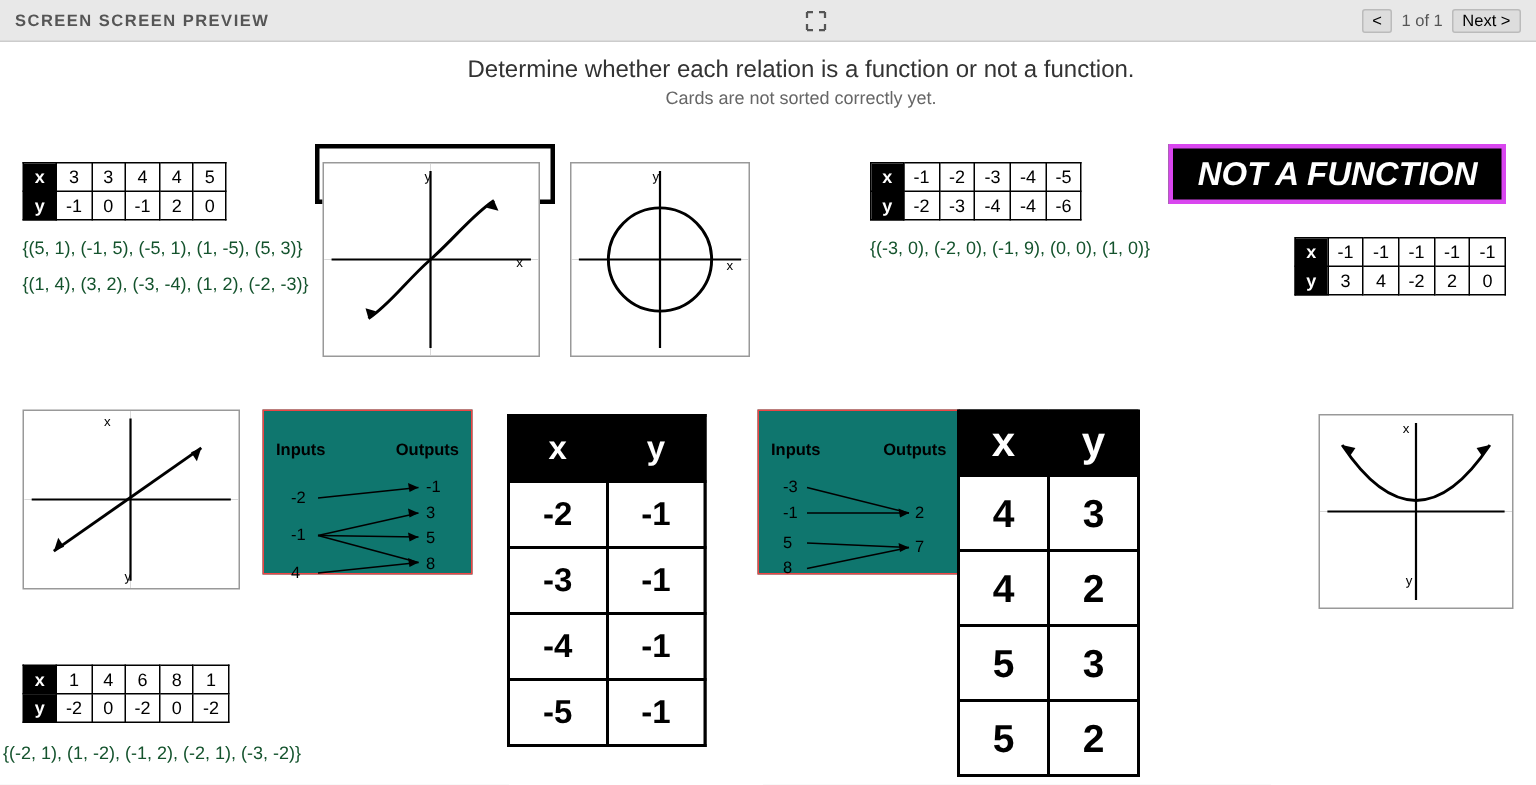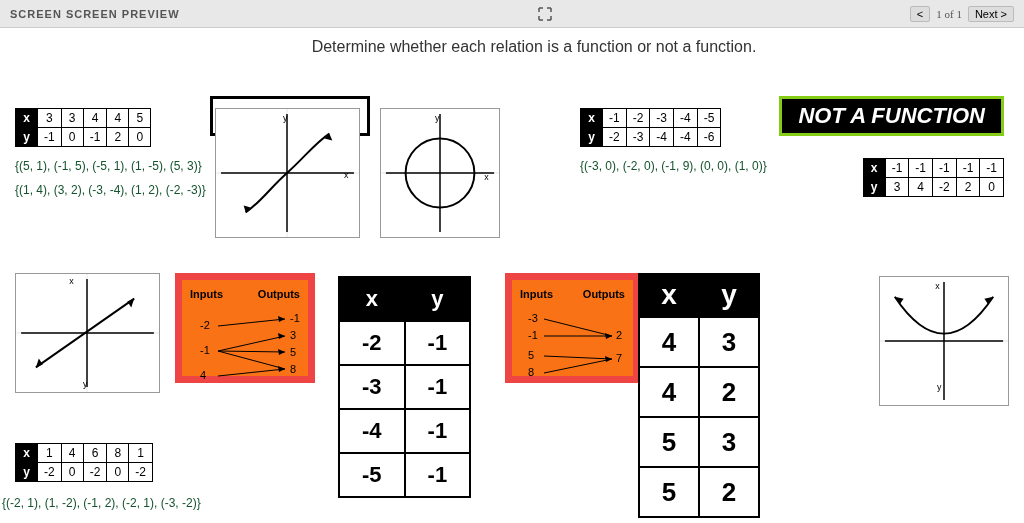--- a/index.html
+++ b/index.html
@@ -72,21 +72,21 @@
       font-size: 22px;
       font-weight: 900;
       font-style: italic;
     }
     .not-function-header {
       position: absolute;
       top: 68px;
       right: 20px;
       background: black;
       color: white;
-      border: 3px solid #84cc16;
+      border: 3px solid #d946ef;
       padding: 4px 16px;
       font-size: 22px;
       font-weight: 900;
       font-style: italic;
     }
     
     .xy-table {
       border-collapse: collapse;
       font-size: 12px;
     }
@@ -113,24 +113,24 @@
       width: 100%;
       height: 100%;
     }
     
     .set-text {
       font-size: 12px;
       color: #14532d;
     }
     
     .mapping-box {
-      border: 7px solid #ef4444;
-      background: #f97316;
+      border: 1px solid #ef4444;
+      background: #0f766e;
       font-size: 11px;
-      padding: 8px 8px;
+      padding: 20px 8px;
       position: relative;
     }
     
     .large-xy-table {
       border-collapse: collapse;
       background: black;
     }
     .large-xy-table td {
       border: 2px solid black;
       background: white;
@@ -155,29 +155,30 @@
 
 <div class="top-bar">
   <span style="font-size:11px;font-weight:bold;letter-spacing:1px;color:#555;">SCREEN SCREEN PREVIEW</span>
   <div class="top-bar-center">
     <svg width="16" height="16" viewBox="0 0 16 16" style="cursor:pointer;">
       <path d="M2,2 L6,2 M2,2 L2,6 M10,2 L14,2 M14,2 L14,6 M2,10 L2,14 M2,14 L6,14 M14,10 L14,14 M10,14 L14,14" stroke="#555" stroke-width="1.5" fill="none"></path>
     </svg>
   </div>
   <div class="top-bar-right">
     <button class="nav-btn">&lt;</button>
-    <span style="font-size:11px;font-family:Liberation Serif, serif;">1 of 1</span>
+    <span style="font-size:11px;">1 of 1</span>
     <button class="nav-btn">Next &gt;</button>
   </div>
 </div>
 
 <div class="main-content">
 
   <div class="title-section">
     <div class="title-text">Determine whether each relation is a function or not a function.</div>
+    <div class="subtitle-text">Cards are not sorted correctly yet.</div>
   </div>
 
   <div class="function-header">
     <span>FUNCTION</span>
   </div>
 
   <div class="not-function-header">
     <span>NOT A FUNCTION</span>
   </div>
 

